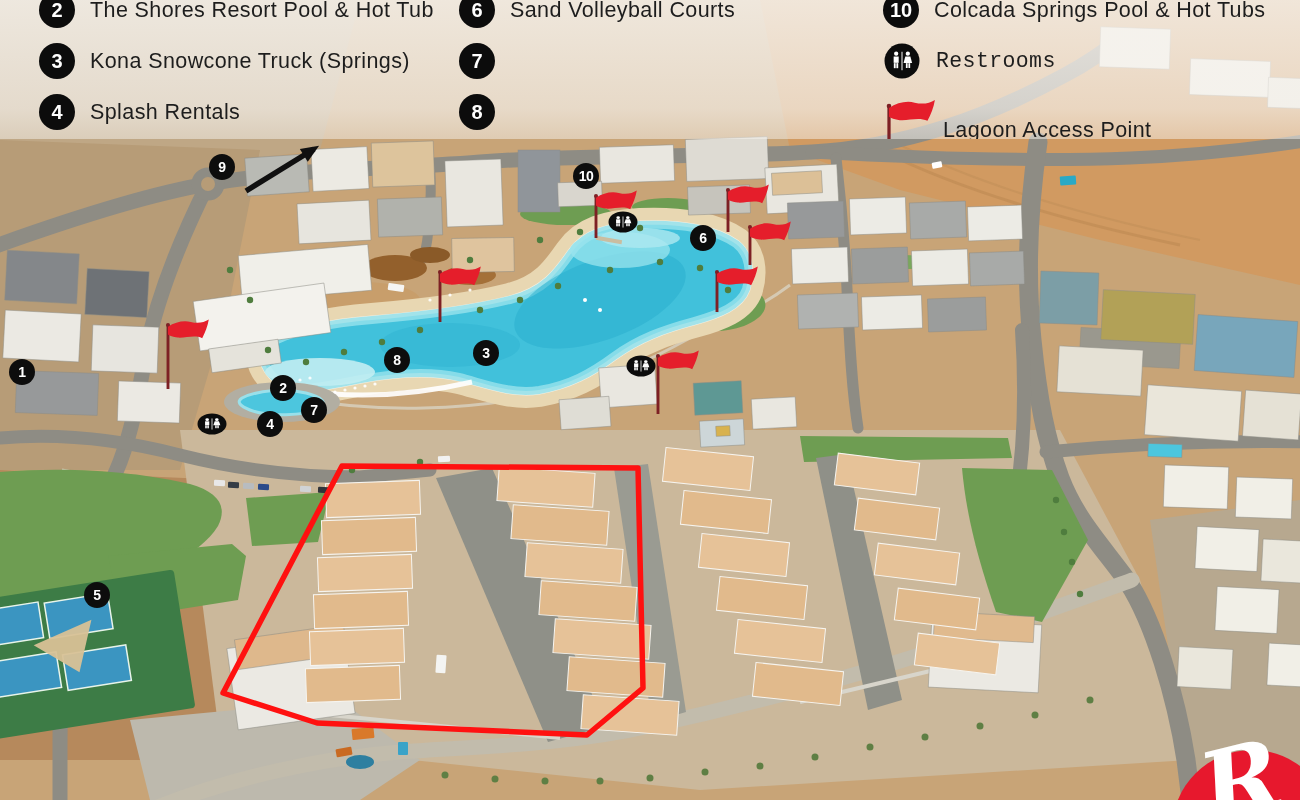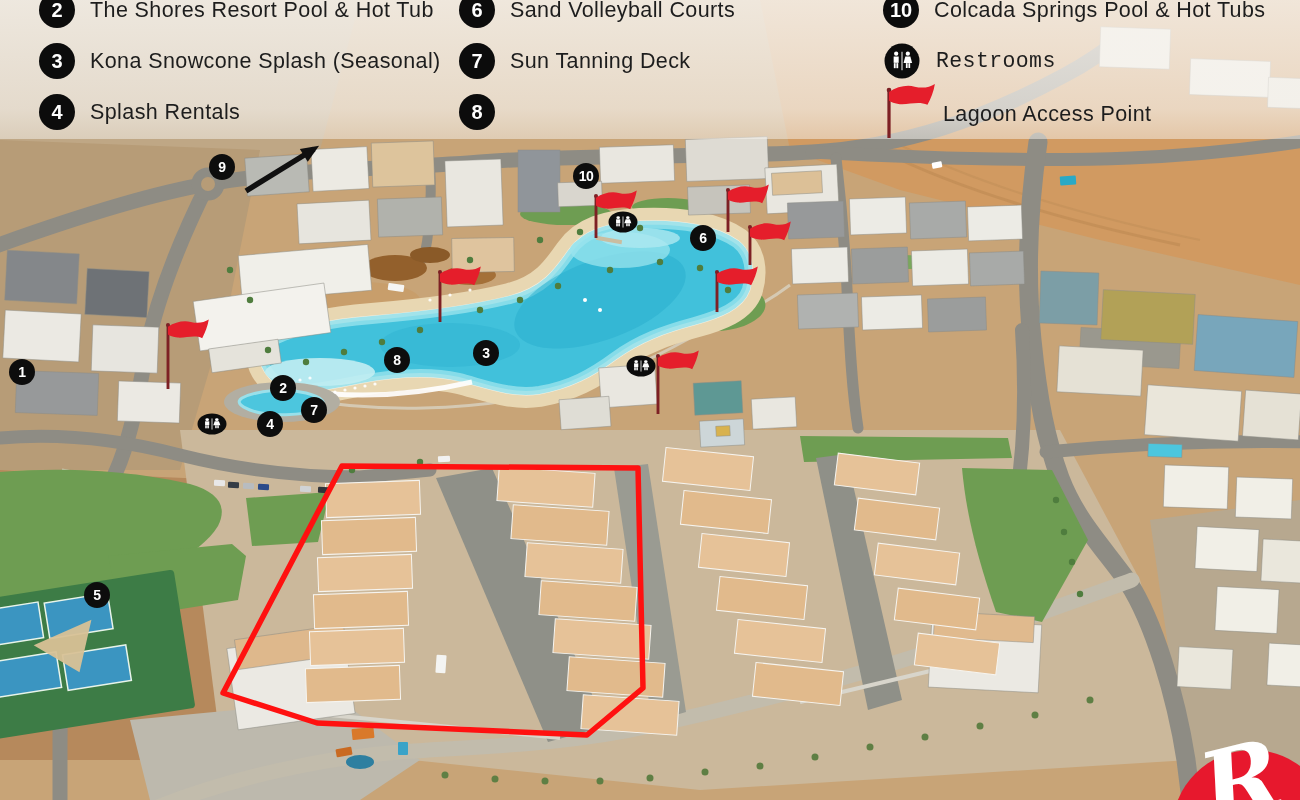--- a/index.html
+++ b/index.html
@@ -374,33 +374,32 @@
       <div class="mkr" style="left: 586px; top: 176px;">10</div>
     </div>
 
   <div class="legend" id="legend">
       <div class="legend-item" style="left: 39px; top: -8px;">
         <span class="nbadge">2</span>
         <span class="llabel">The Shores Resort Pool &amp; Hot Tub</span>
       </div>
       <div class="legend-item" style="left: 39px; top: 43px;">
         <span class="nbadge">3</span>
-        <span class="llabel">Kona Snowcone Splash (Seasonal)</span>
+        <span class="llabel">Kona Snowcone Truck (Springs)</span>
       </div>
       <div class="legend-item" style="left: 39px; top: 94px;">
         <span class="nbadge">4</span>
         <span class="llabel">Splash Rentals</span>
       </div>
       <div class="legend-item" style="left: 459px; top: -8px;">
         <span class="nbadge">6</span>
         <span class="llabel">Sand Volleyball Courts</span>
       </div>
       <div class="legend-item" style="left: 459px; top: 43px;">
         <span class="nbadge">7</span>
-        <span class="llabel">Sun Tanning Deck</span>
       </div>
       <div class="legend-item" style="left: 459px; top: 94px;">
         <span class="nbadge">8</span>
       </div>
       <div class="legend-item" style="left: 883px; top: -8px;">
         <span class="nbadge">10</span>
         <span class="llabel">Colcada Springs Pool &amp; Hot Tubs</span>
       </div>
       <div class="legend-item" style="left: 883px; top: 43px; font-family: Liberation Mono, monospace;">
         <svg class="bicon" width="38" height="36" viewBox="-19 -18 38 36">
@@ -412,21 +411,21 @@
             <rect x="-5.8" y="2.2" width="1.9" height="5.2"></rect>
             <circle cx="6" cy="-7.5" r="2.2"></circle>
             <path d="M 3.4,-4.6 L 8.6,-4.6 L 10.4,2 L 1.6,2 Z"></path>
             <rect x="4" y="2.2" width="1.8" height="5"></rect>
             <rect x="6.6" y="2.2" width="1.8" height="5"></rect>
             <rect x="-0.55" y="-9.5" width="1.1" height="19" opacity=".9"></rect>
           </g>
         </svg>
         <span class="llabel">Restrooms</span>
       </div>
-      <div class="legend-item" style="left: 883px; top: 96px; gap: 20px;">
+      <div class="legend-item" style="left: 883px; top: 112px; gap: 20px;">
         <svg class="bicon" width="40" height="36" viewBox="0 0 40 36">
           <g transform="translate(6,-6)">
             <line x1="0" y1="0" x2="0" y2="48" stroke="#7d2024" stroke-width="3.24"></line>
             <circle cx="0" cy="0" r="2.295" fill="#7d2024"></circle>
             <path d="M 0 2.0250000000000004 C 8.100000000000001 -3.375, 17.55 -5.4, 25.650000000000002 -3.375 C 33.75 -1.35, 40.5 -2.7, 45.900000000000006 -6.075 C 44.550000000000004 2.0250000000000004, 41.85 8.100000000000001, 38.475 14.850000000000001 C 29.700000000000003 10.8, 20.25 14.850000000000001, 10.8 14.175 C 5.4 13.5, 2.0250000000000004 12.15, 0 10.8 Z" fill="#e51e2b"></path>
           </g>
         </svg>
         <span class="llabel">Lagoon Access Point</span>
       </div>
     </div>

